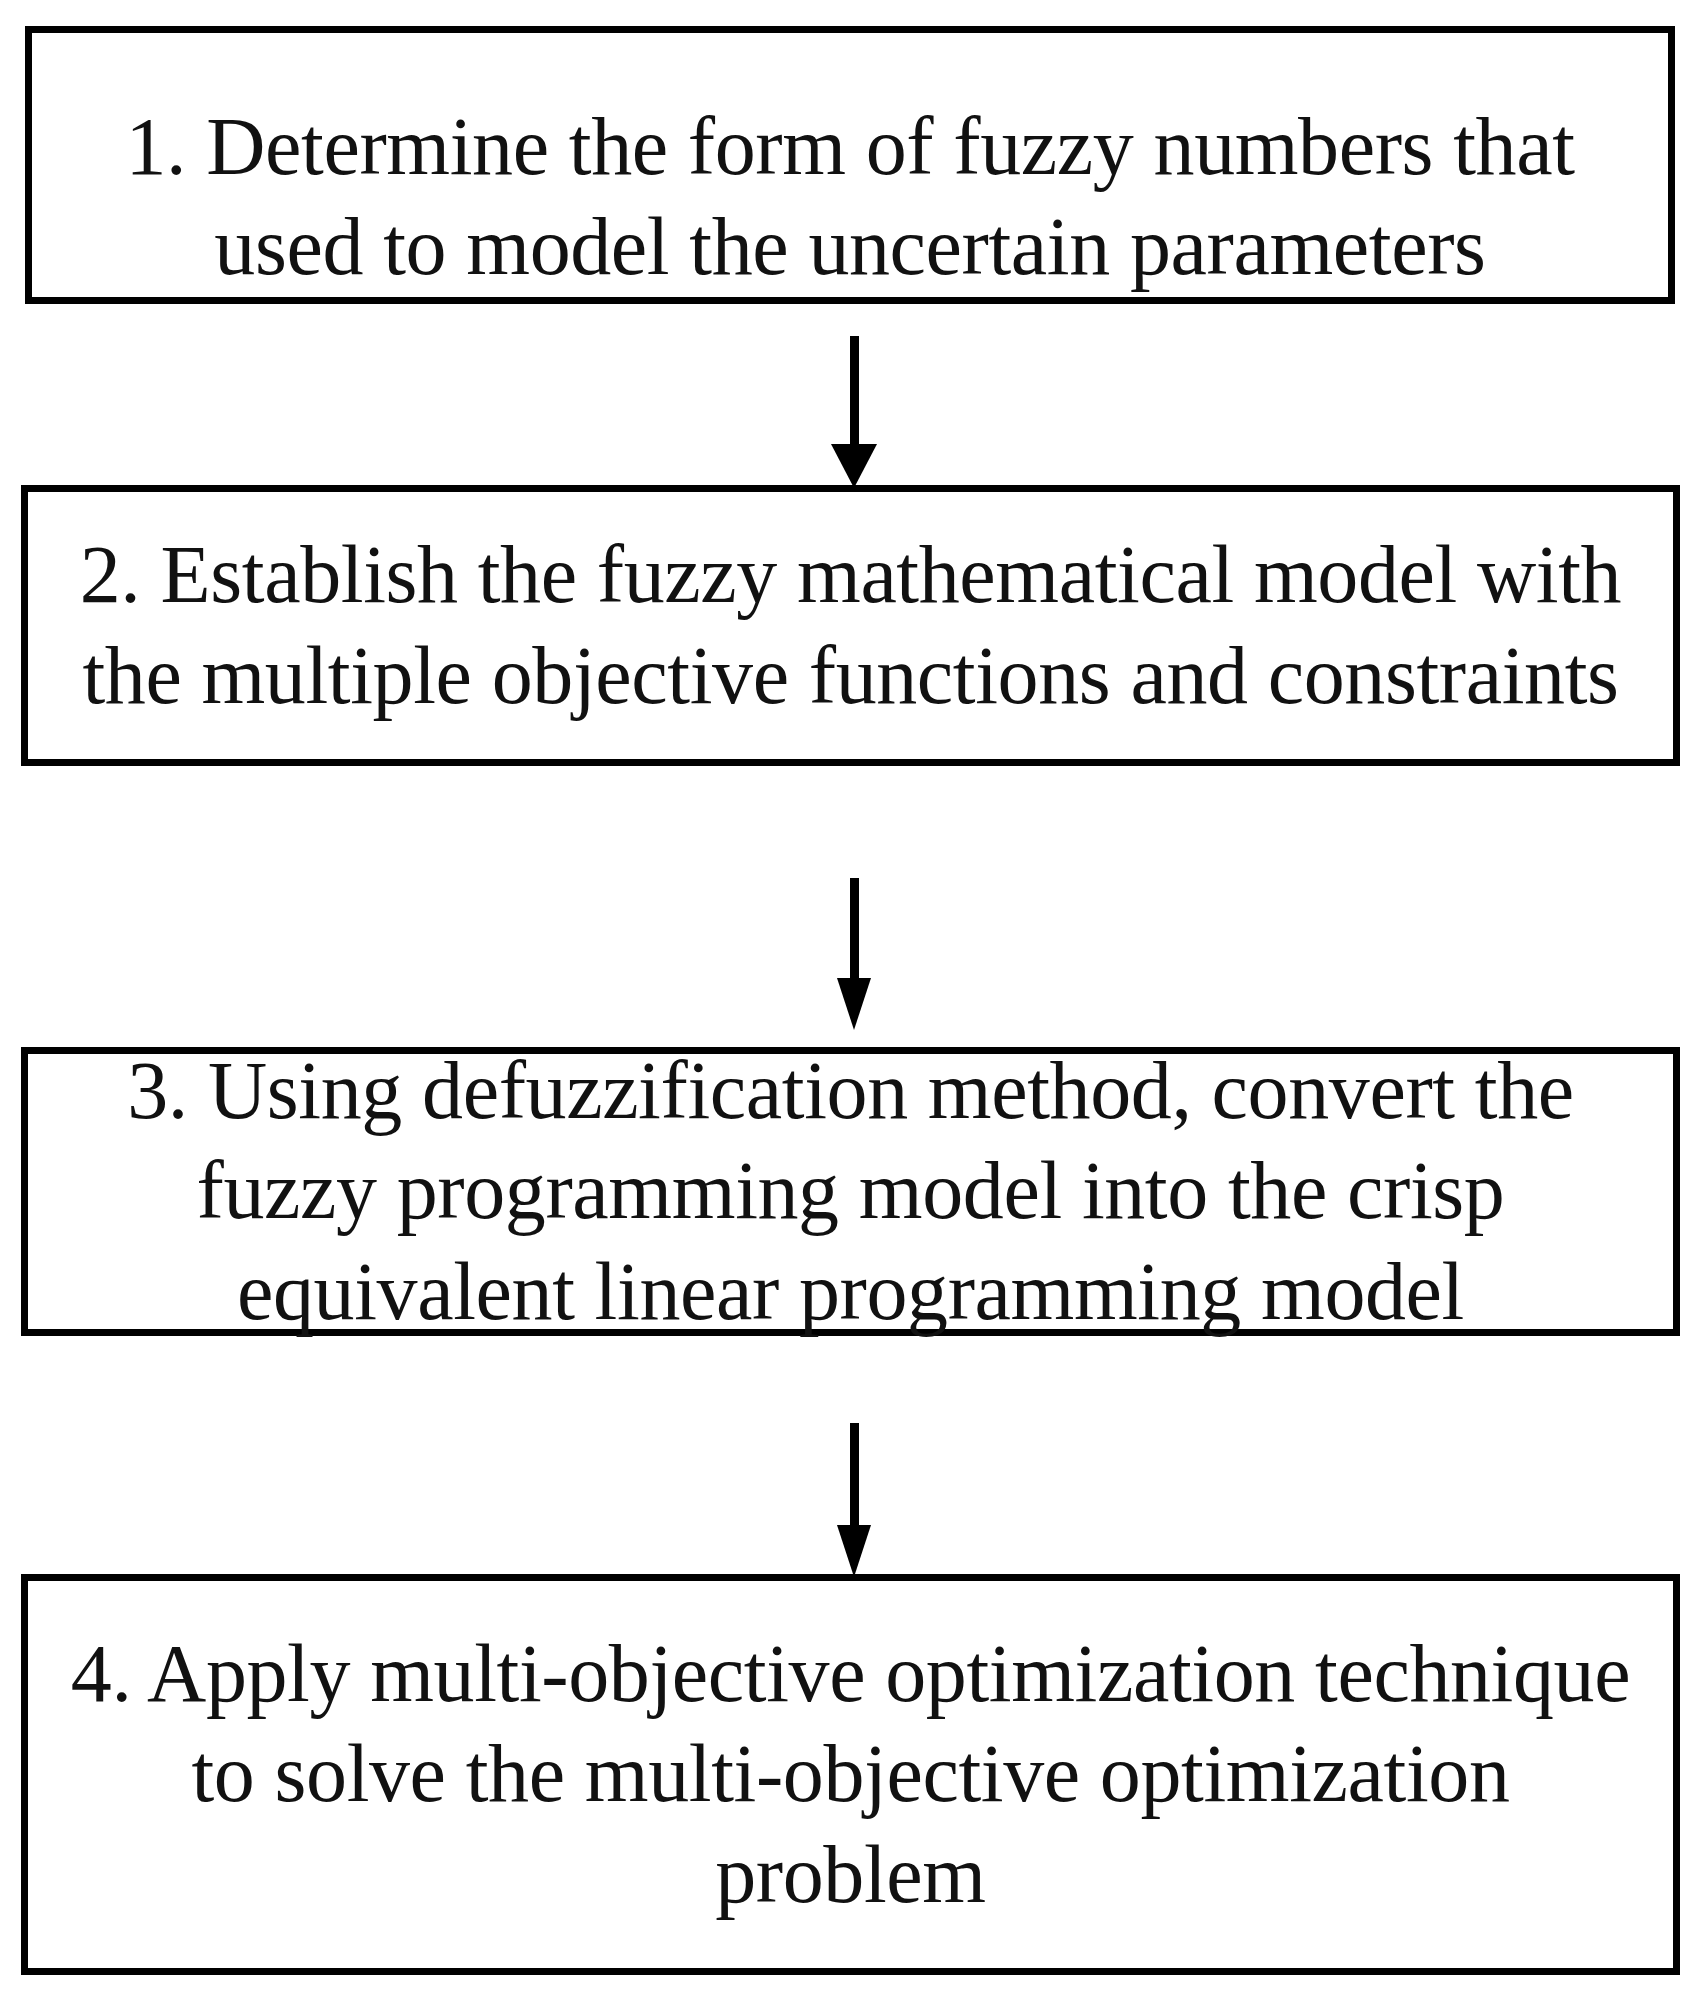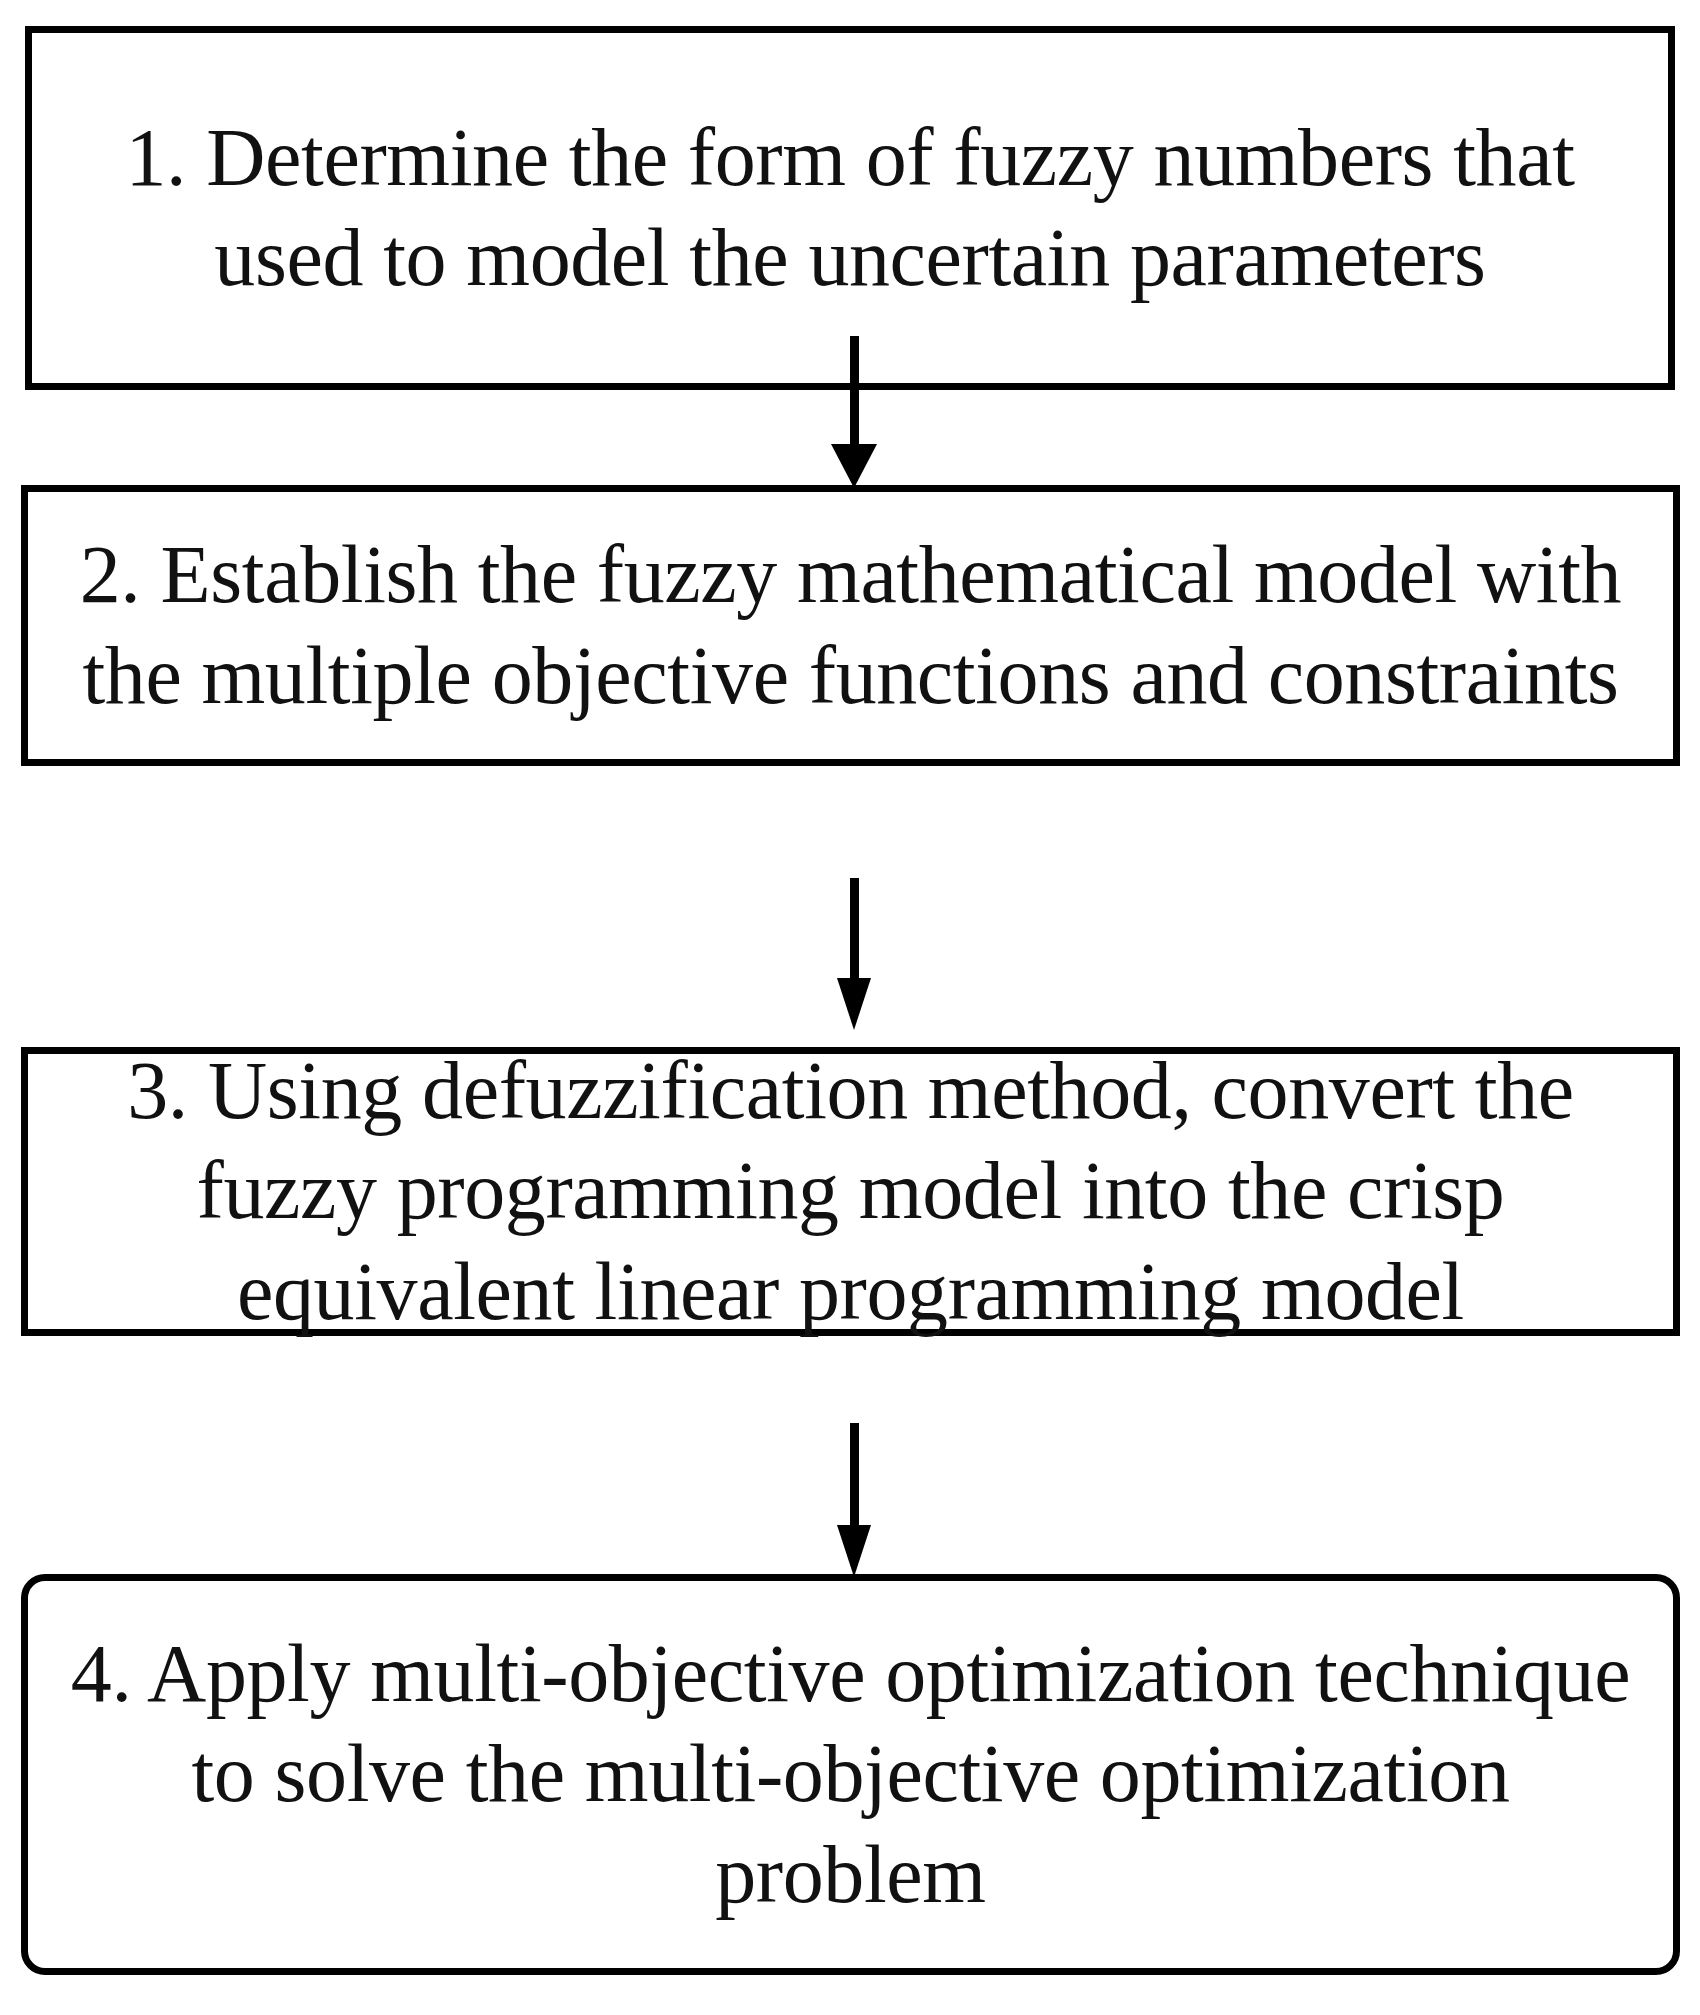--- a/index.html
+++ b/index.html
@@ -31,24 +31,24 @@
     text-align: center;
     color: #111111;
     font-size: 82px;
     line-height: 1.22;
     letter-spacing: -0.4px;
     padding: 0 34px;
     box-sizing: border-box;
     white-space: pre-line;
   }
   
-  #box-1 { left: 25px;  top: 26px;   width: 1650px; height: 364px; }
+  #box-1 { left: 25px;  top: 26px;   width: 1650px; height: 278px; align-items: flex-end; }
   #box-2 { left: 21px;  top: 485px;  width: 1659px; height: 281px; }
   #box-3 { left: 21px;  top: 1047px; width: 1659px; height: 289px; align-items: center; }
-  #box-4 { left: 21px;  top: 1574px; width: 1659px; height: 401px; border-radius: 24px; }
+  #box-4 { left: 21px;  top: 1574px; width: 1659px; height: 401px; }
 
   
   .connector {
     position: absolute;
     width: 46px;
   }
   .connector .shaft {
     position: absolute;
     left: 19px;
     top: 0;

